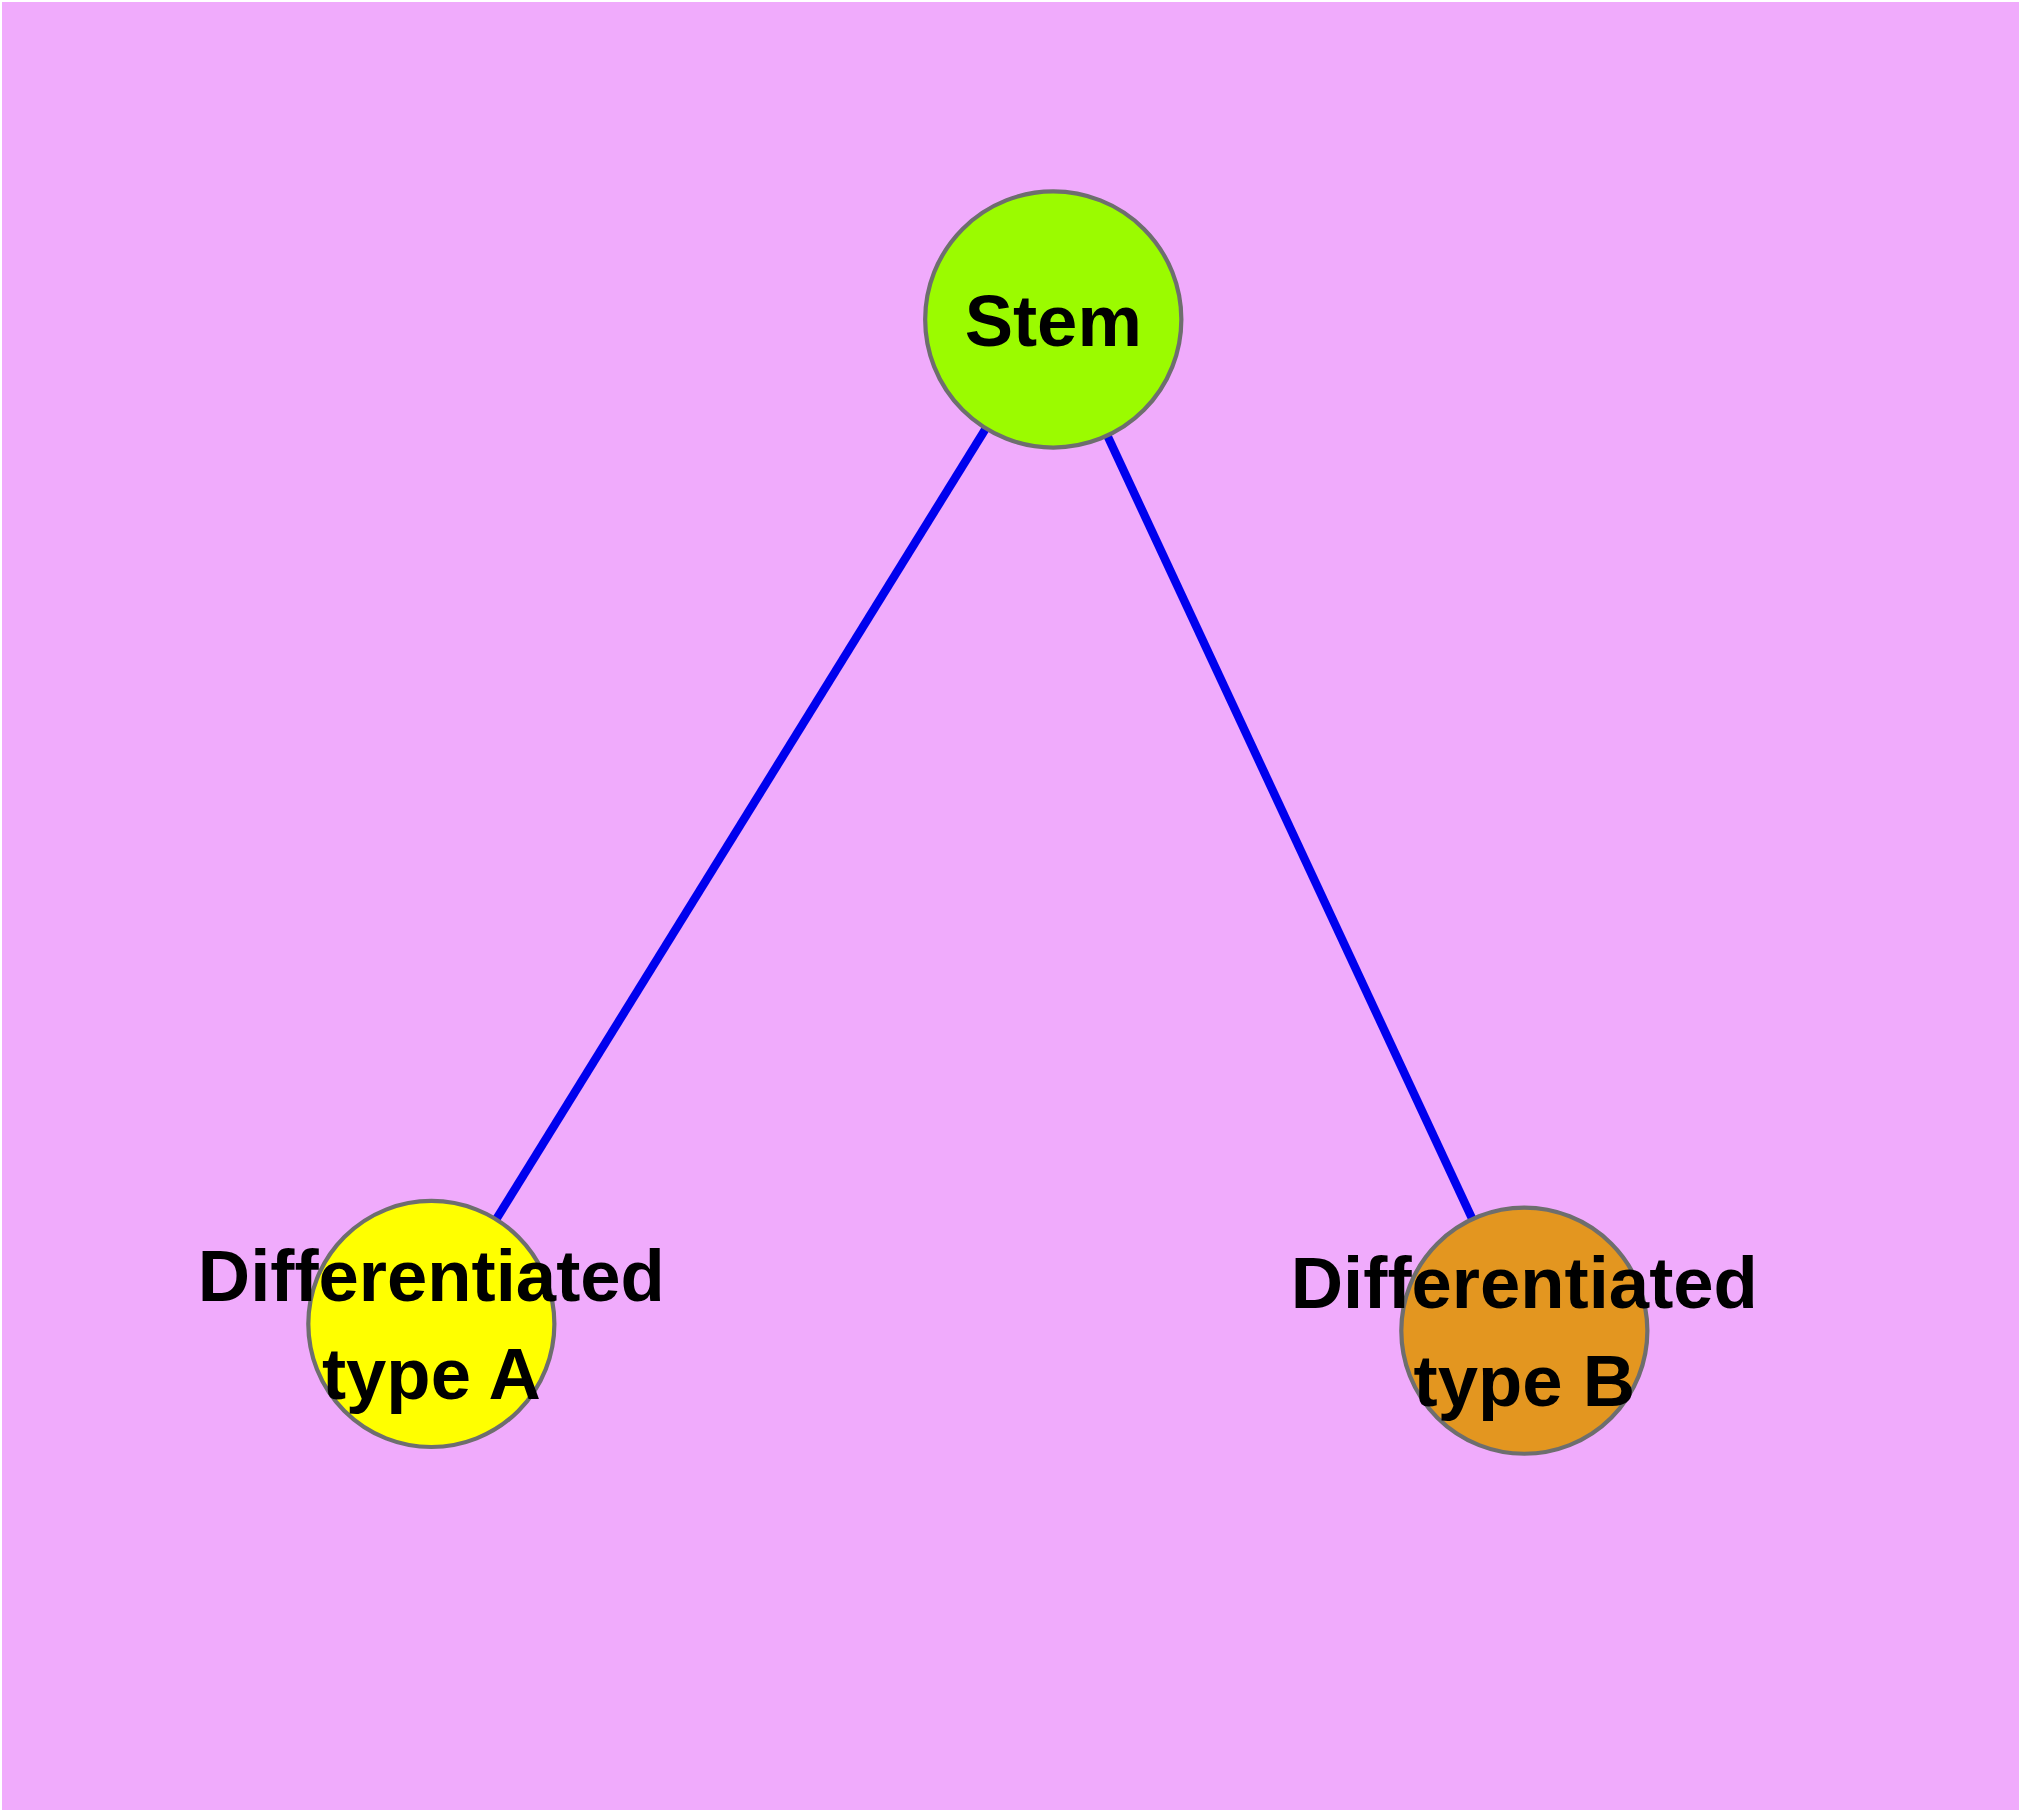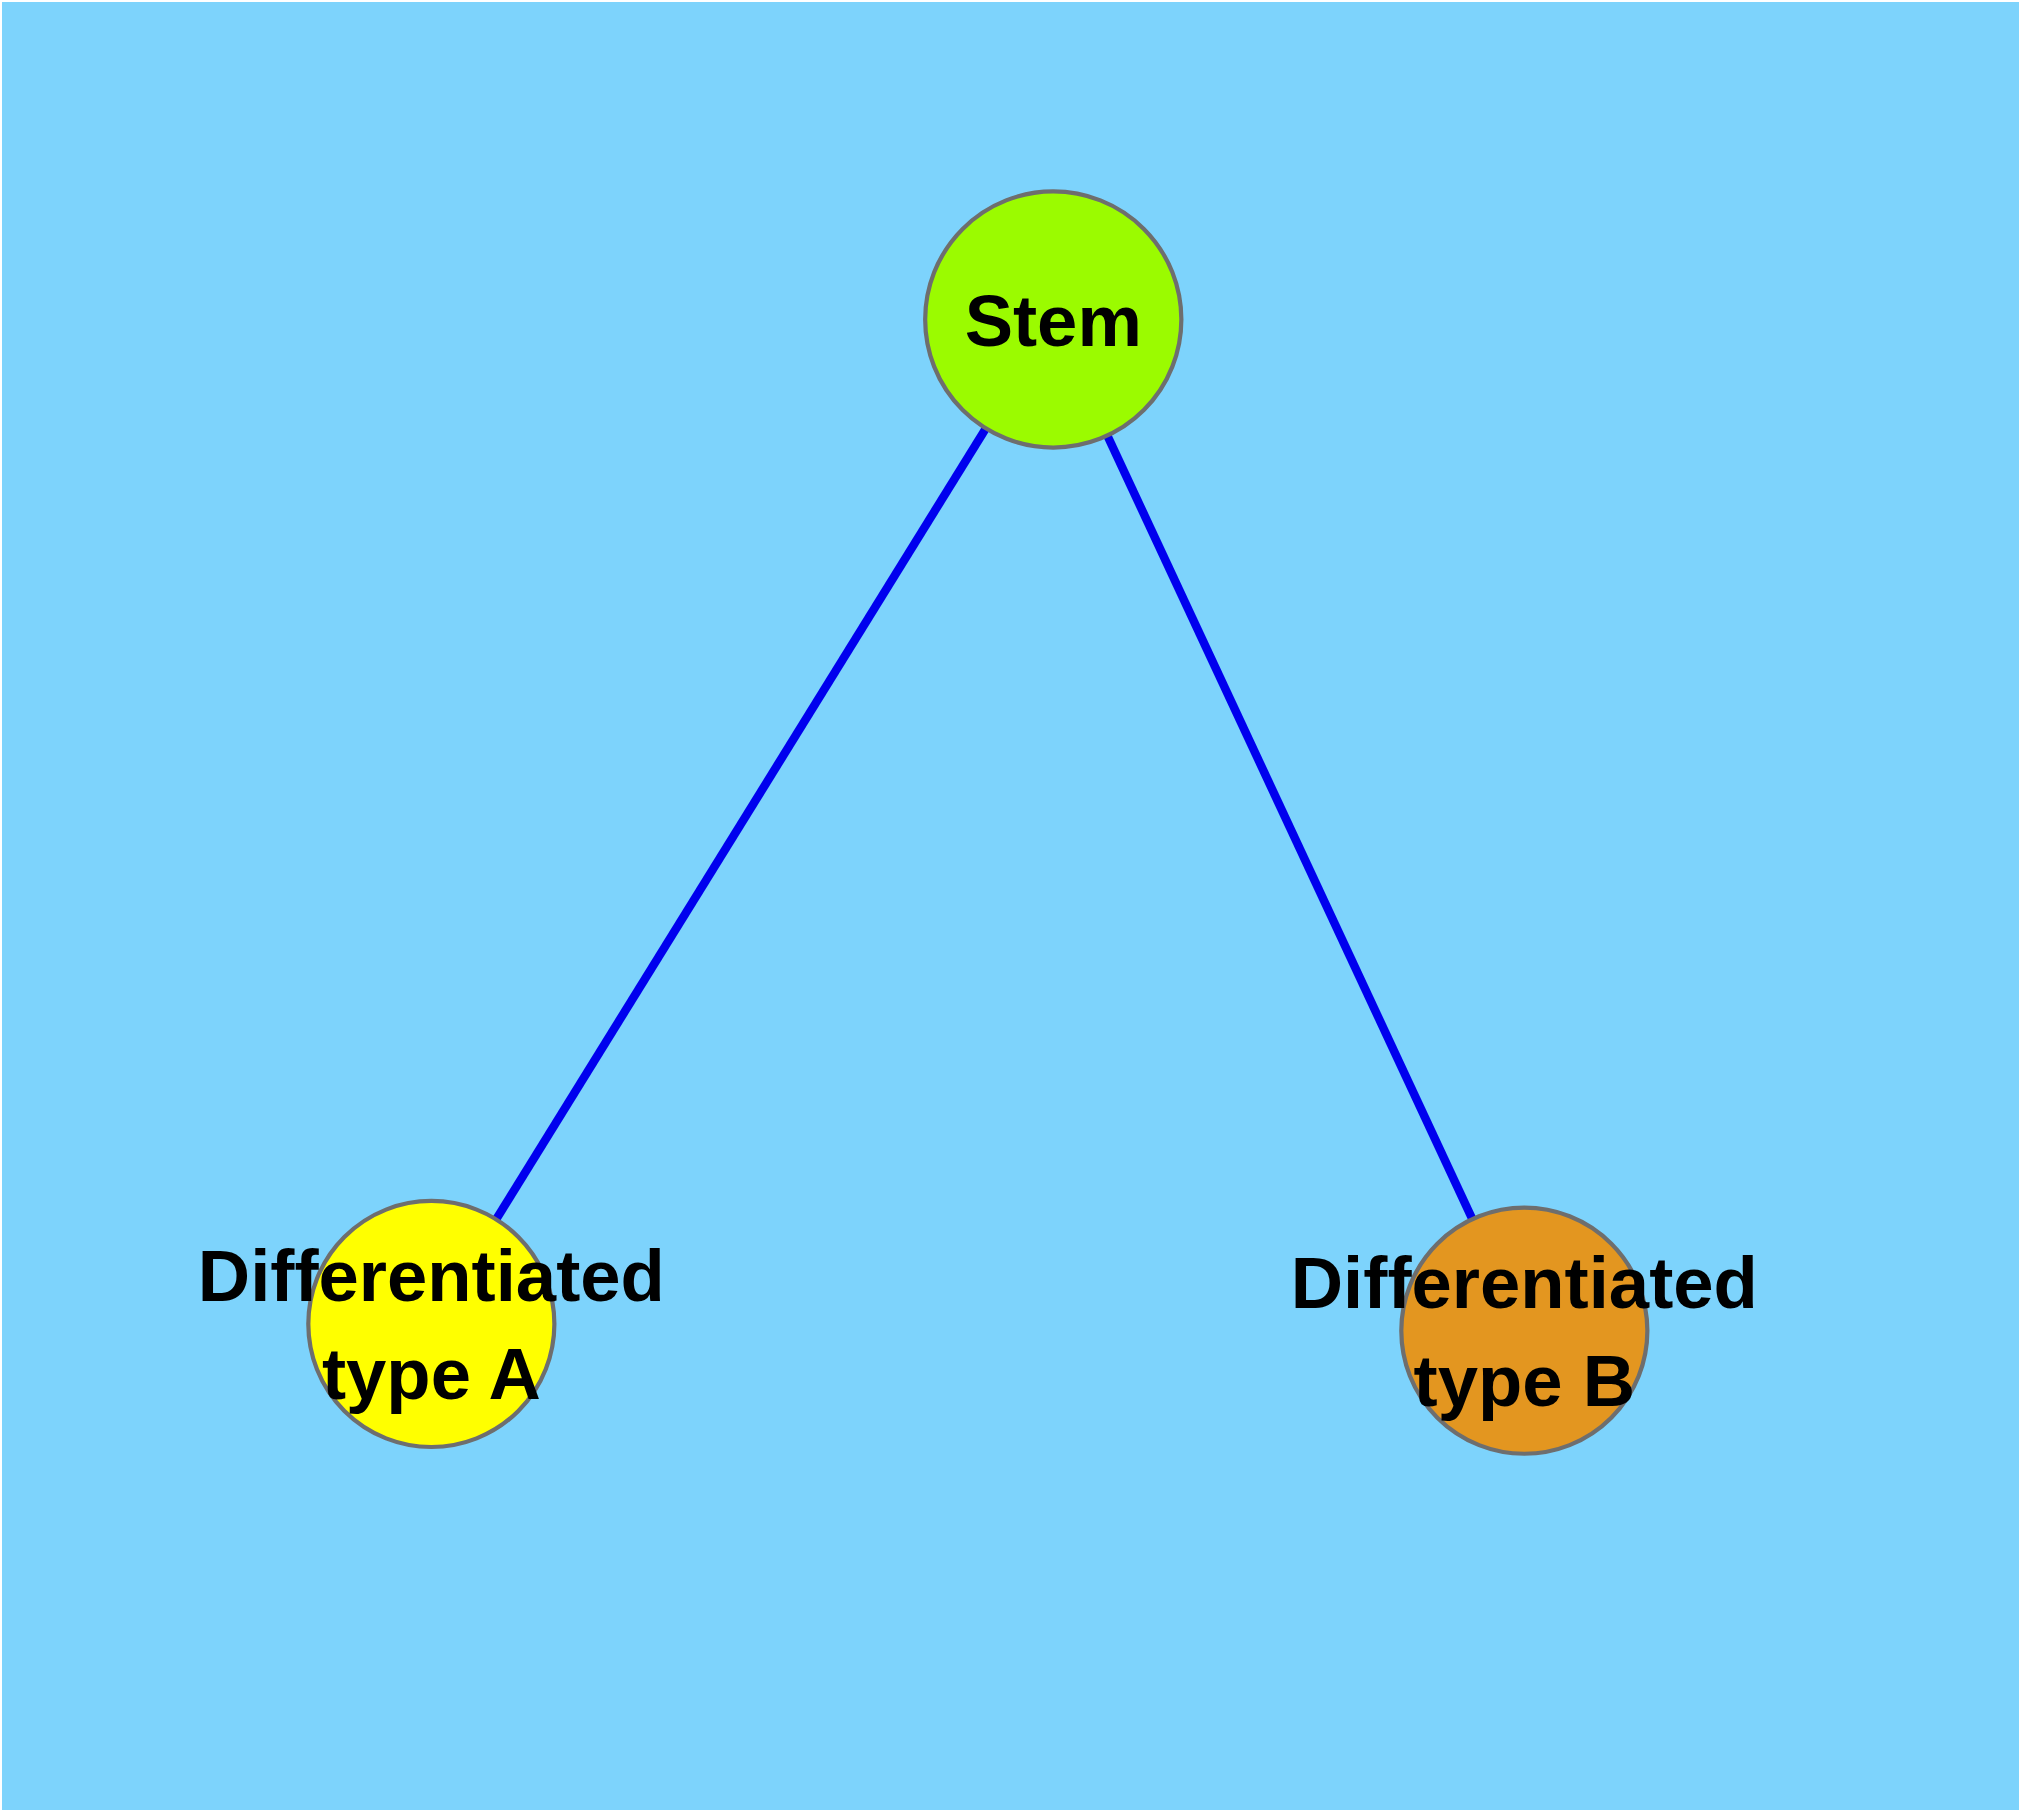--- a/index.html
+++ b/index.html
@@ -23,21 +23,21 @@
   }
   .node-label {
     font-family: "Liberation Sans", sans-serif;
     font-weight: bold;
     text-anchor: middle;
   }
 </style>
 </head>
 <body>
 
-<div id="figure" style="background: #7dd3fc; border-color: rgb(255, 255, 255); padding-left: 8px;">
+<div id="figure" style="background: #f0abfc; border-color: rgb(255, 255, 255); padding-left: 8px;">
   <svg id="diagram-svg" xmlns="http://www.w3.org/2000/svg" viewBox="0 0 2384 2138">
     <g id="edges-layer">
         <line x1="1238" y1="373" x2="500" y2="1565" stroke="#0000EE" stroke-width="10"></line>
         <line x1="1238" y1="373" x2="1797" y2="1573" stroke="#0000EE" stroke-width="10"></line>
       </g>
     <g id="nodes-layer">
         <circle cx="1238" cy="373" r="152" fill="#9BFB00" stroke="#6E6E6E" stroke-width="5"></circle>
         <circle cx="500" cy="1565" r="146" fill="#FFFF00" stroke="#6E6E6E" stroke-width="5"></circle>
         <circle cx="1797" cy="1573" r="146" fill="#E39620" stroke="#6E6E6E" stroke-width="5"></circle>
       </g>

